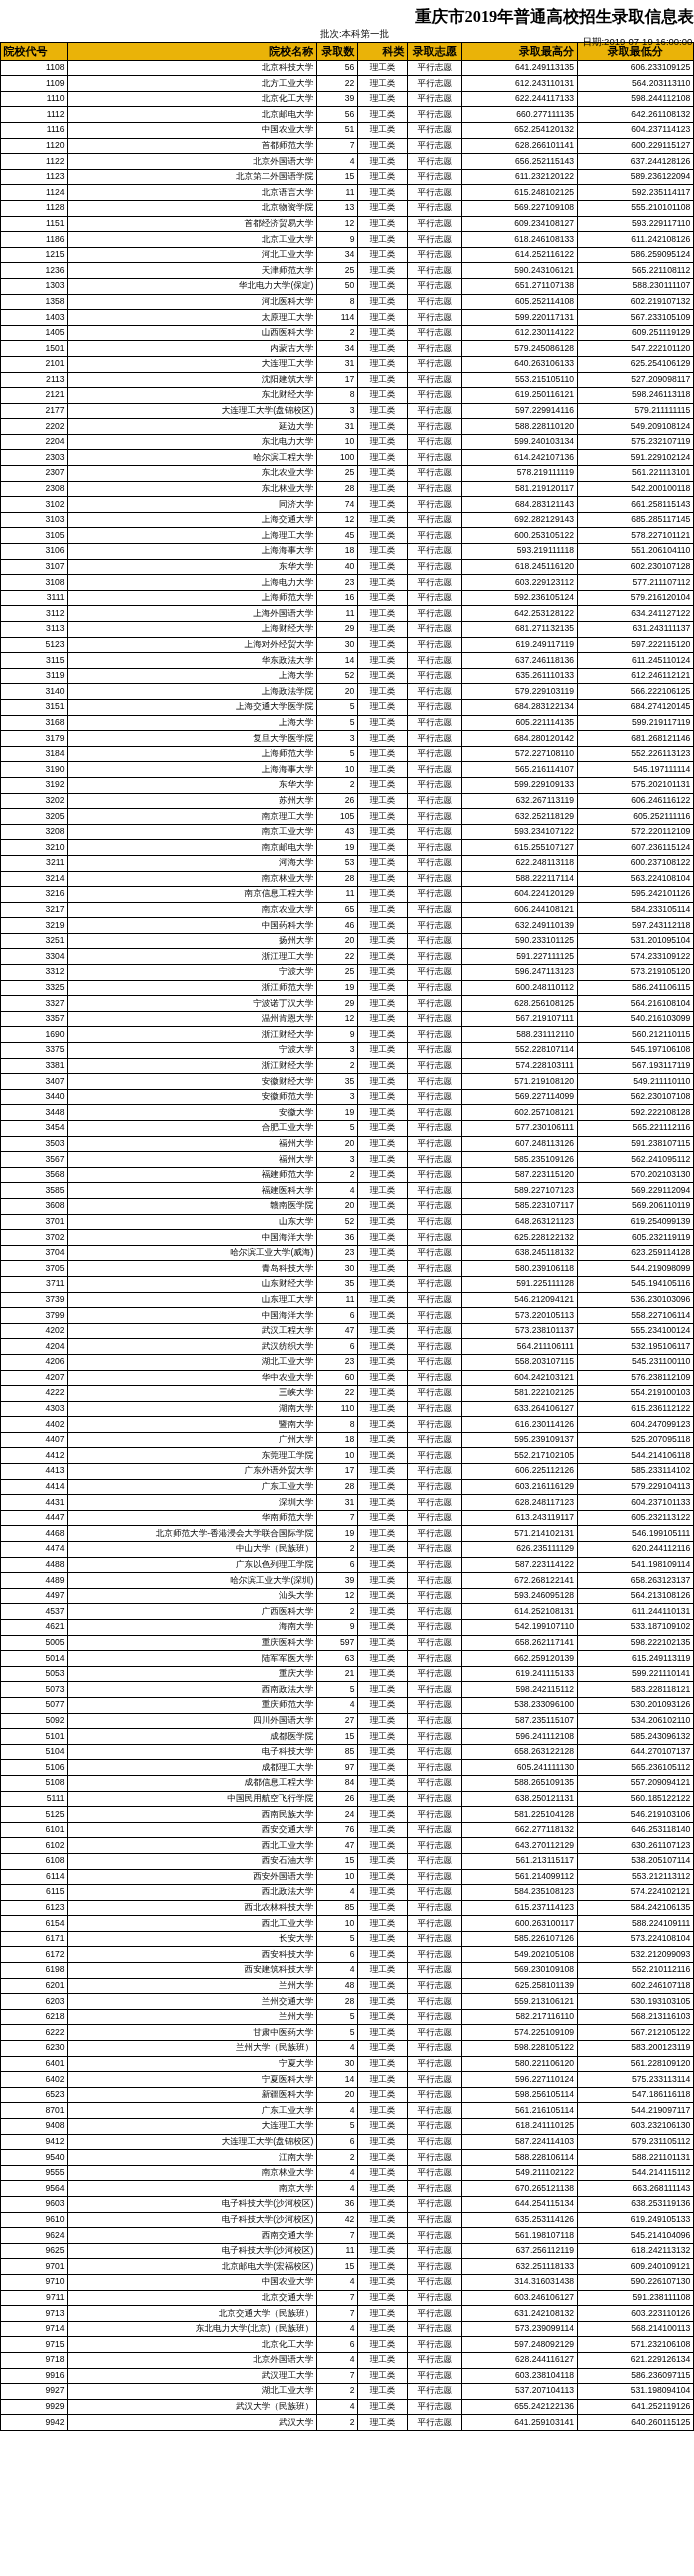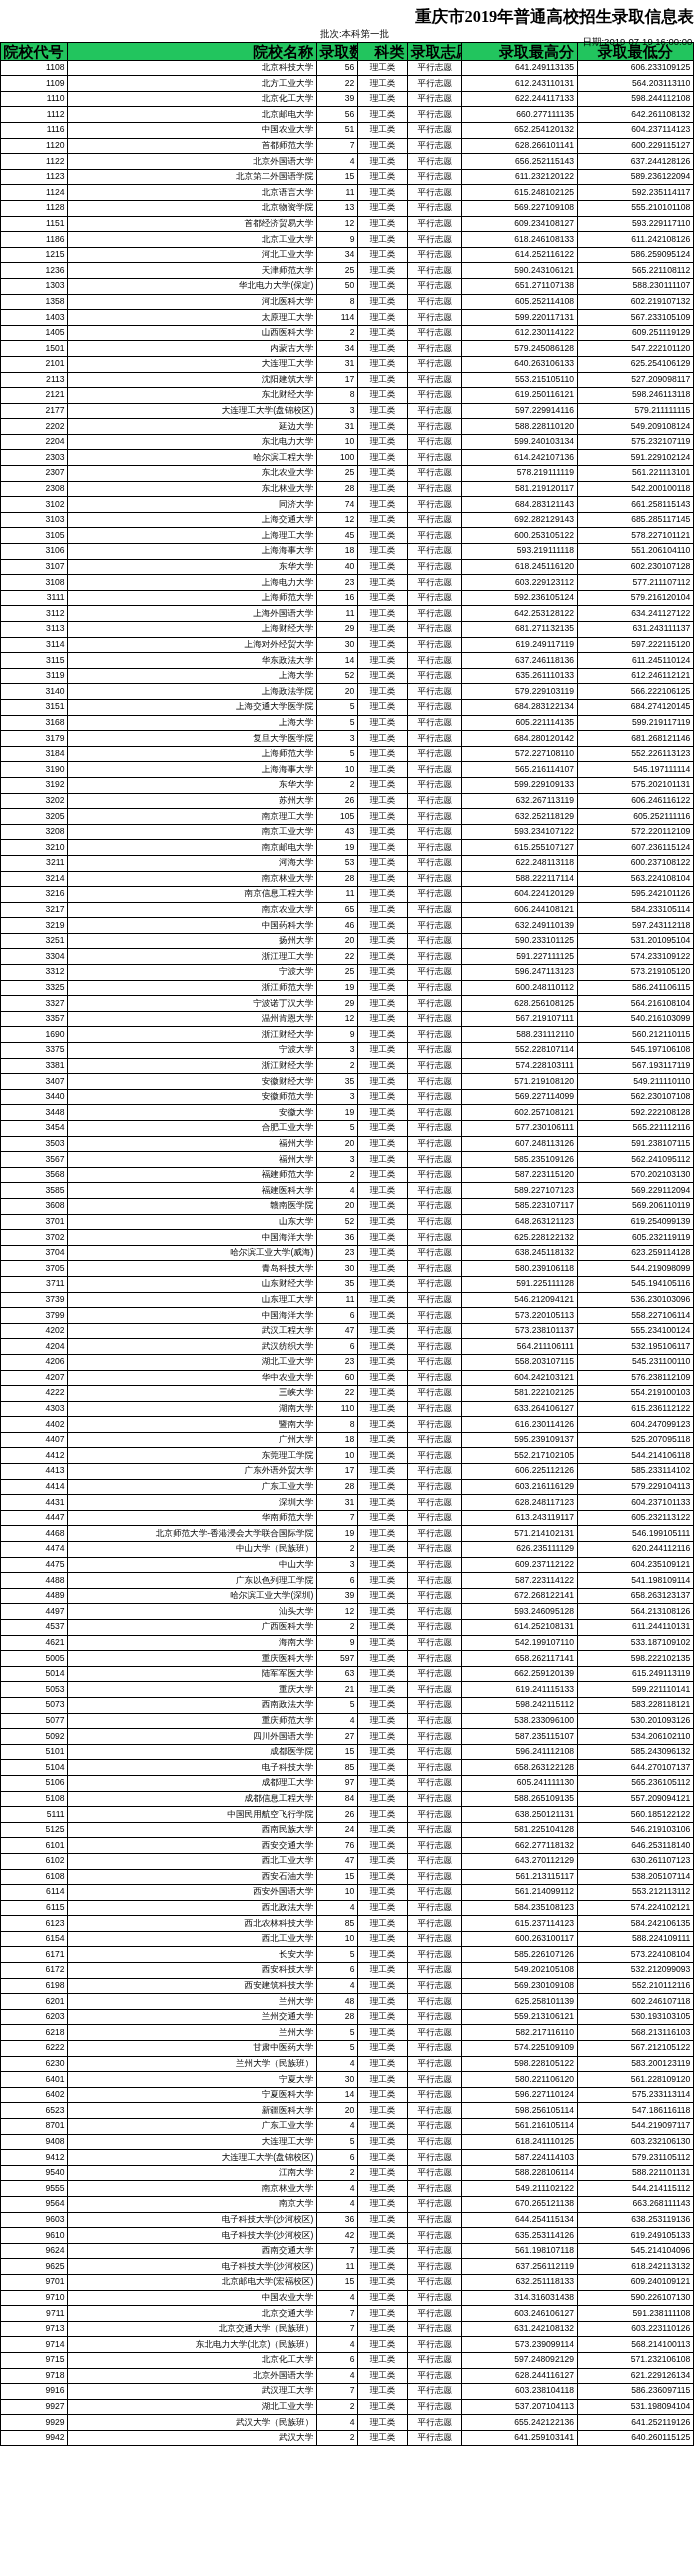--- a/index.html
+++ b/index.html
@@ -59,22 +59,22 @@
   table.grid th, table.grid td {
     border: 0.9px solid #000000;
     padding: 0px 2.6px;
     height: 14.6px;
     line-height: 13.8px;
     overflow: hidden;
     white-space: nowrap;
   }
   table.grid thead th {
     font-weight: bold;
-    font-size: 15px;
-    background: #22c55e;
+    font-size: 11px;
+    background: #eab308;
     height: 16.4px;
     line-height: 15.5px;
   }
   
   col.c-code  { width: 67px; }
   col.c-name  { width: 248px; }
   col.c-num   { width: 41px; }
   col.c-kind  { width: 50px; }
   col.c-vol   { width: 54px; }
   col.c-high  { width: 115px; }
@@ -457,21 +457,21 @@
         <tr>
           <td class="code">3113</td>
           <td class="name">上海财经大学</td>
           <td class="num">29</td>
           <td class="kind">理工类</td>
           <td class="vol">平行志愿</td>
           <td class="high">681.271132135</td>
           <td class="low">631.243111137</td>
         </tr>
         <tr>
-          <td class="code">3114</td>
+          <td class="code">5123</td>
           <td class="name">上海对外经贸大学</td>
           <td class="num">30</td>
           <td class="kind">理工类</td>
           <td class="vol">平行志愿</td>
           <td class="high">619.249117119</td>
           <td class="low">597.222115120</td>
         </tr>
         <tr>
           <td class="code">3115</td>
           <td class="name">华东政法大学</td>
@@ -986,29 +986,20 @@
           <td class="low">546.199105111</td>
         </tr>
         <tr>
           <td class="code">4474</td>
           <td class="name">中山大学（民族班）</td>
           <td class="num">2</td>
           <td class="kind">理工类</td>
           <td class="vol">平行志愿</td>
           <td class="high">626.235111129</td>
           <td class="low">620.244112116</td>
-        </tr>
-        <tr>
-          <td class="code">4475</td>
-          <td class="name">中山大学</td>
-          <td class="num">3</td>
-          <td class="kind">理工类</td>
-          <td class="vol">平行志愿</td>
-          <td class="high">609.237112122</td>
-          <td class="low">604.235109121</td>
         </tr>
         <tr>
           <td class="code">4488</td>
           <td class="name">广东以色列理工学院</td>
           <td class="num">6</td>
           <td class="kind">理工类</td>
           <td class="vol">平行志愿</td>
           <td class="high">587.223114122</td>
           <td class="low">541.198109114</td>
         </tr>

